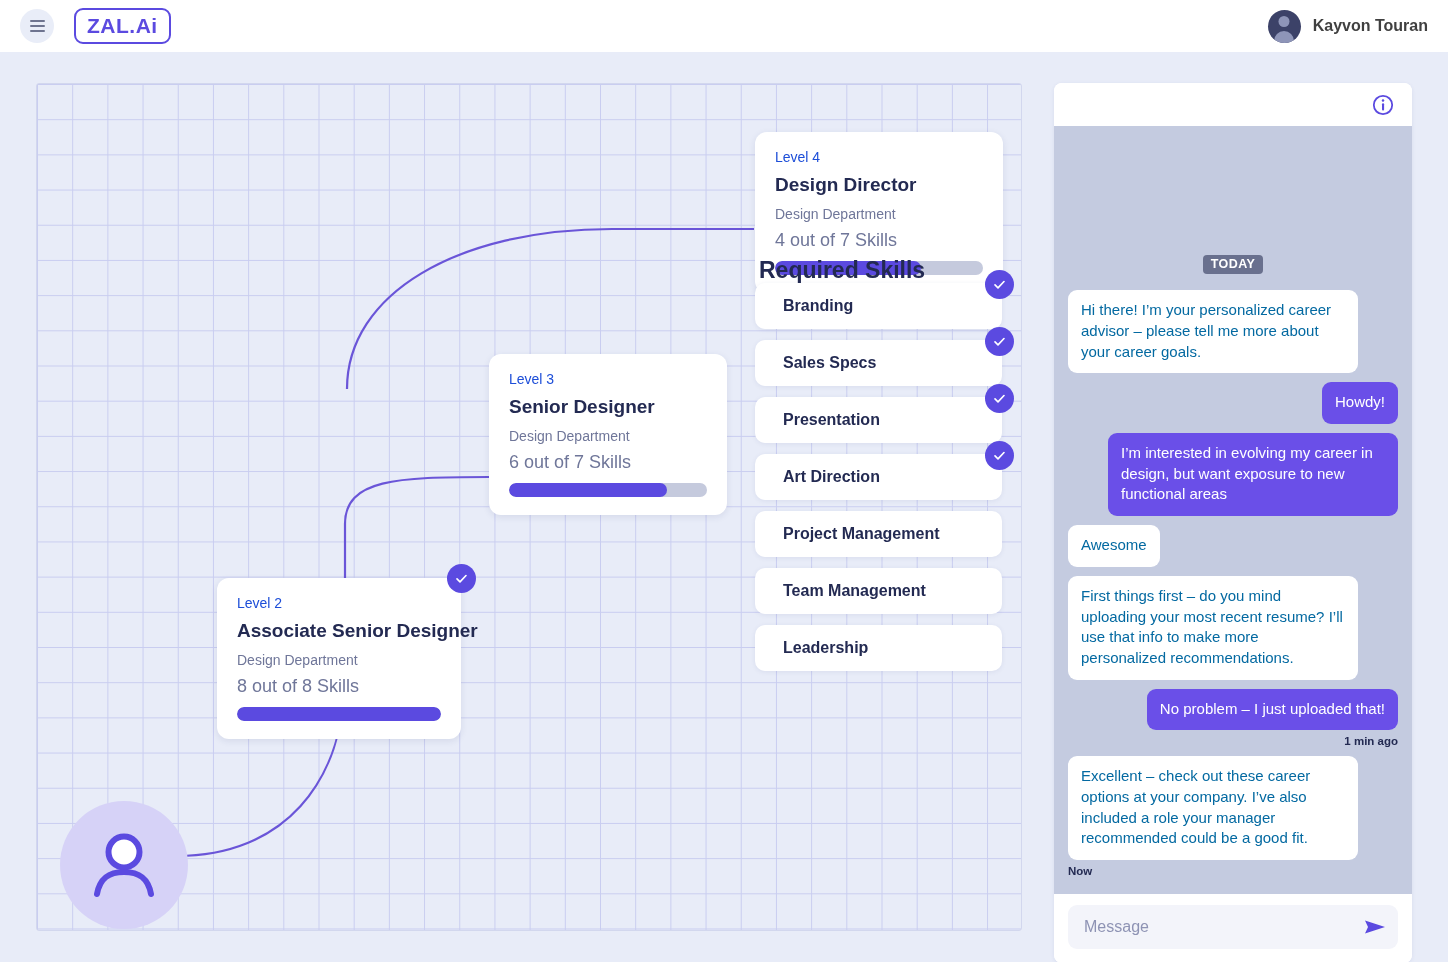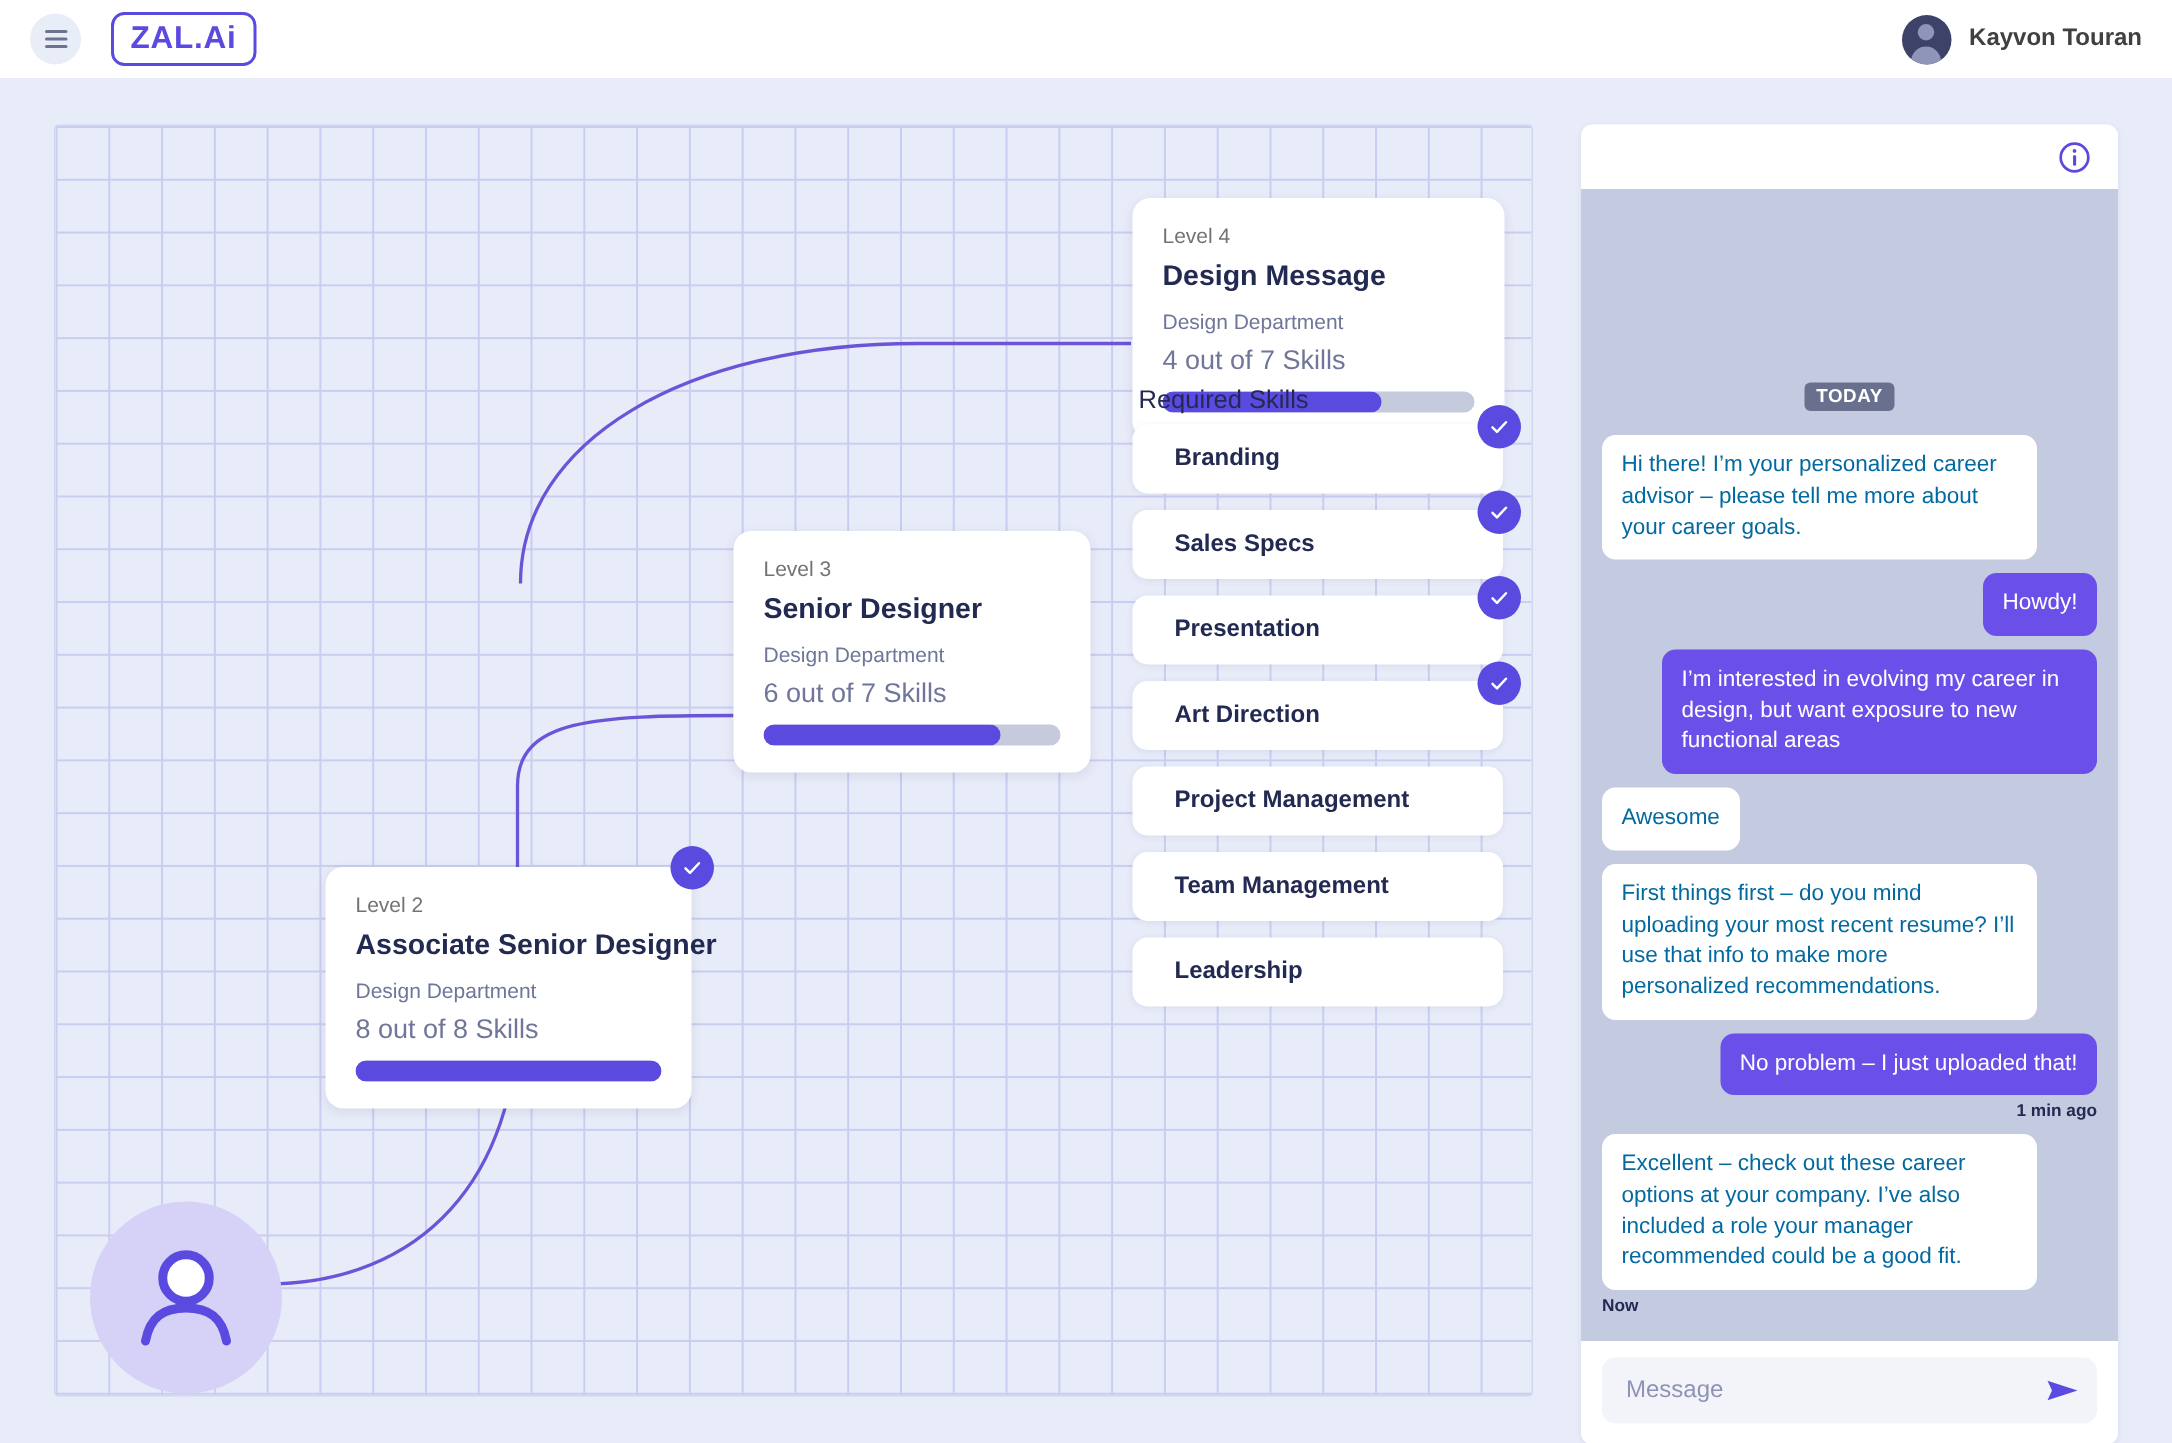--- a/index.html
+++ b/index.html
@@ -108,21 +108,21 @@
     position: absolute;
     left: -5px; top: 0; bottom: 0;
     width: 12px;
     border-radius: 12px 0 0 12px;
     z-index: -1;
   }
   .role-card.active::before { background: #5b4ae0; }
   .role-card.done::before   { background: #9ba3c2; }
 
   .rc-level {
-    font-size: 14px; color: #737373; margin-bottom: 9px;
+    font-size: 14px; color: #1d4ed8; margin-bottom: 9px;
   }
   .rc-title {
     font-size: 19px; font-weight: bold; color: #232a52;
     margin-bottom: 10px; white-space: nowrap;
   }
   .rc-dept {
     font-size: 14px; color: #6f7699; margin-bottom: 8px;
   }
   .rc-skills {
     font-size: 18px; color: #6f7699; margin-bottom: 10px;
@@ -142,21 +142,21 @@
     background: #5b4ae0;
     display: flex; align-items: center; justify-content: center;
     cursor: pointer;
   }
   .check-badge svg { width: 15px; height: 15px; }
 
   
   .req-title {
     position: absolute;
     left: 722px; top: 173px;
-    font-size: 17px; font-weight: normal; color: #232a52;
+    font-size: 23px; font-weight: bold; color: #232a52;
   }
   .skill-list {
     position: absolute;
     left: 718px; top: 199px;
     width: 247px;
   }
   .skill-item {
     position: relative;
     background: #ffffff;
     border-radius: 10px;
@@ -293,21 +293,21 @@
 
   <div class="canvas">
 
     <svg class="connectors" viewBox="0 0 986 848" fill="none">
       <path d="M 140 772 C 245 772 308 700 308 590 L 308 440 C 308 395 360 393 452 393" stroke="#6a55d8" stroke-width="2.2" fill="none"></path>
       <path d="M 310 305 C 310 210 420 145 575 145 L 717 145" stroke="#6a55d8" stroke-width="2.2" fill="none"></path>
     </svg>
 
     <div class="role-card active" style="left:718px; top:48px; width:248px;">
       <div class="rc-level">Level 4</div>
-      <div class="rc-title">Design Message</div>
+      <div class="rc-title">Design Director</div>
       <div class="rc-dept">Design Department</div>
       <div class="rc-skills">4 out of 7 Skills</div>
       <div class="progress-track">
         <div class="progress-fill" style="width: 70%;"></div>
       </div>
     </div>
 
     <div class="req-title">Required Skills</div>
     <div class="skill-list">
         <div class="skill-item acquired">

